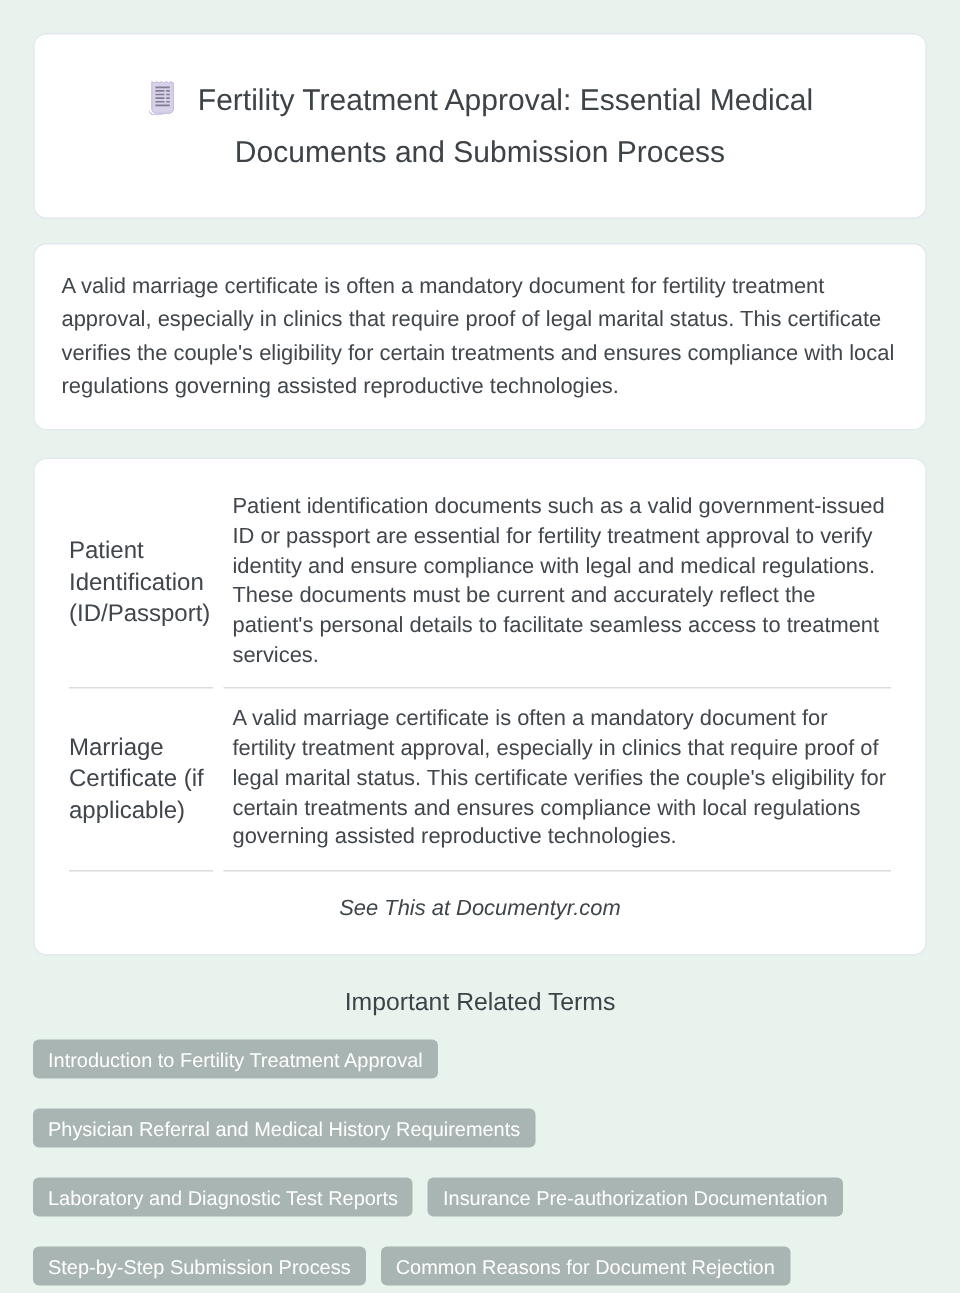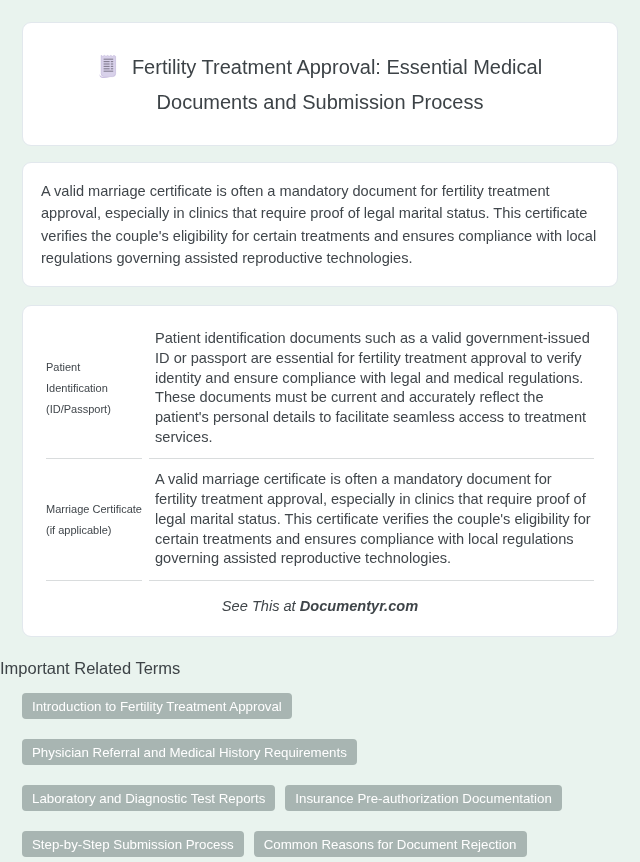--- a/index.html
+++ b/index.html
@@ -34,40 +34,40 @@
     font-size: 14.6px;
     line-height: 22.3px;
     color: #40464b;
   }
   
   .table-card { margin-top: 18px; padding: 12px 16px 14px; }
   table { width: 100%; border-collapse: separate; border-spacing: 7px 0; }
   td { border-bottom: 1px solid #d9dcdd; vertical-align: middle; color: #40464b; }
   td.row-label {
     width: 96px;
-    font-size: 11px;
+    font-size: 16px;
     line-height: 21px;
     padding: 10px 0;
   }
   td.row-desc {
     font-size: 14.6px;
     line-height: 19.7px;
     padding: 11px 0 11px 6px;
   }
   .see-more {
     text-align: center;
     font-style: italic;
     font-size: 14.6px;
     color: #3f4549;
     margin: 17px 0 8px;
   }
-  .see-more b { font-weight: 700; text-align: right; }
+  .see-more b { font-weight: 400; text-align: right; }
   
   h2 {
-    text-align: left;
+    text-align: center;
     font-size: 16.5px;
     font-weight: 500;
     color: #3d4347;
     margin: 22px 0 15px;
   }
   .tags {
     display: flex;
     flex-wrap: wrap;
     gap: 20px 10px;
     margin: 12px 22px;

